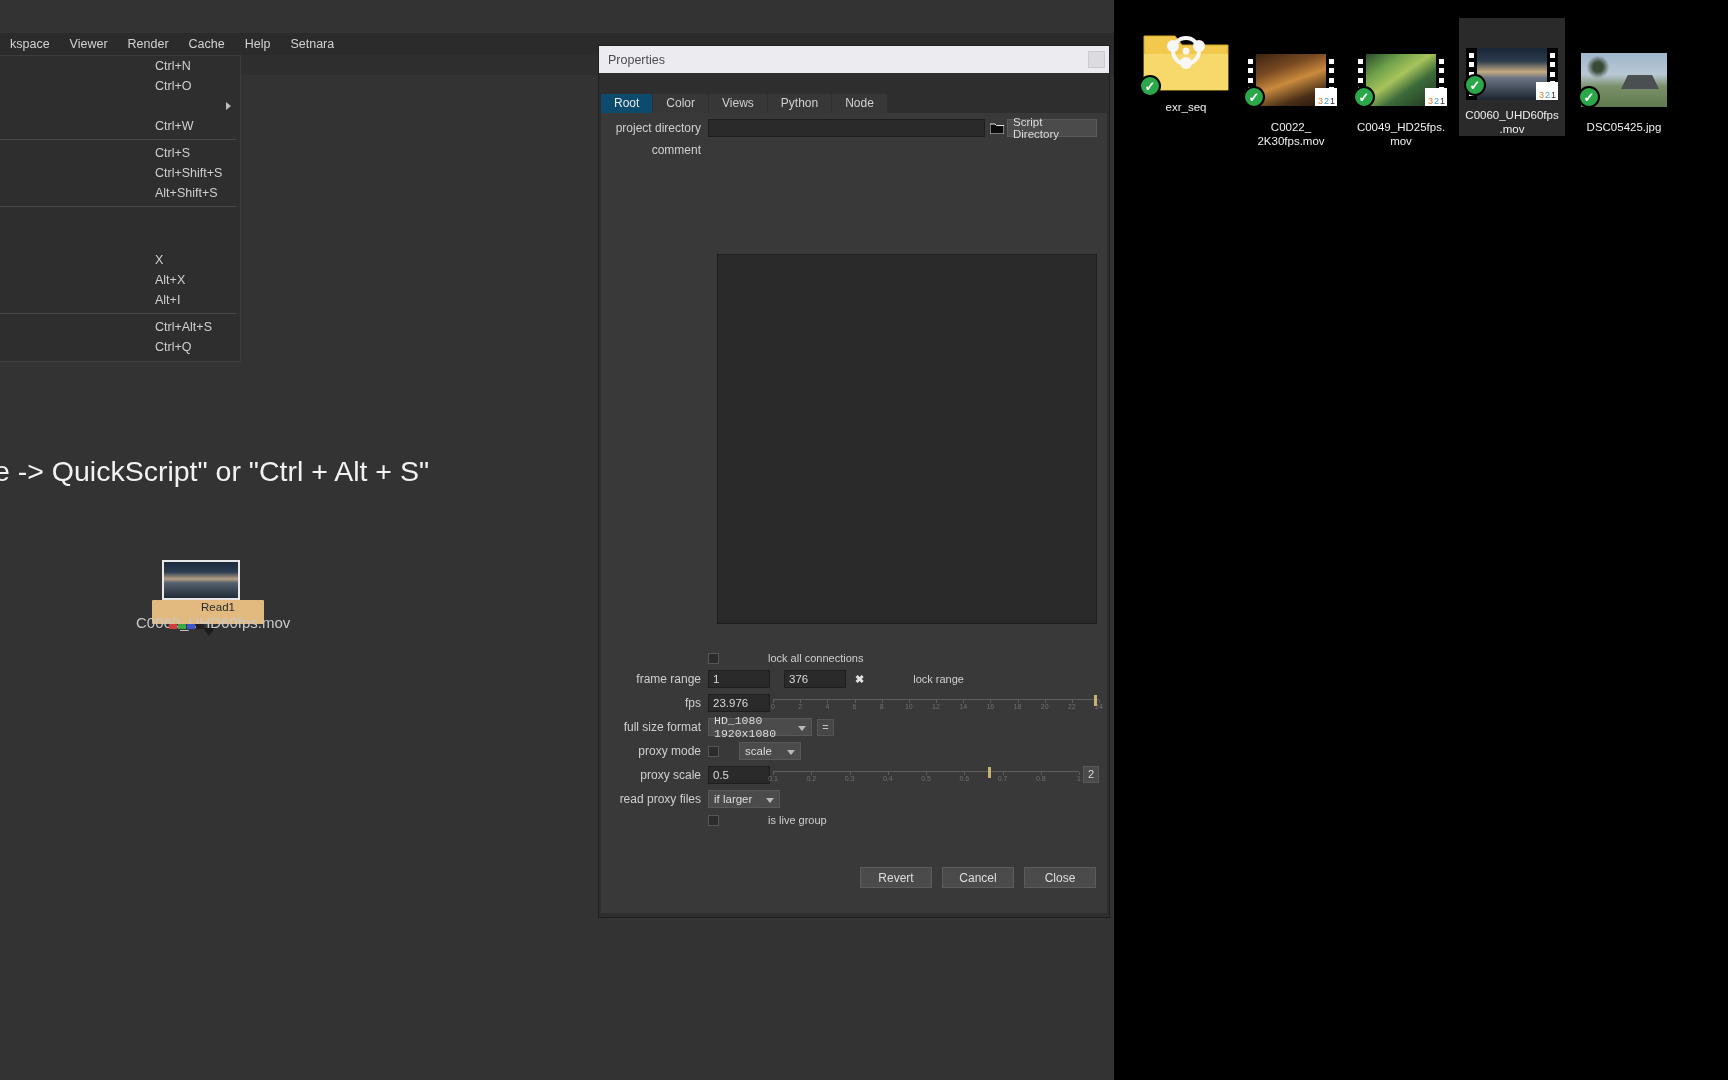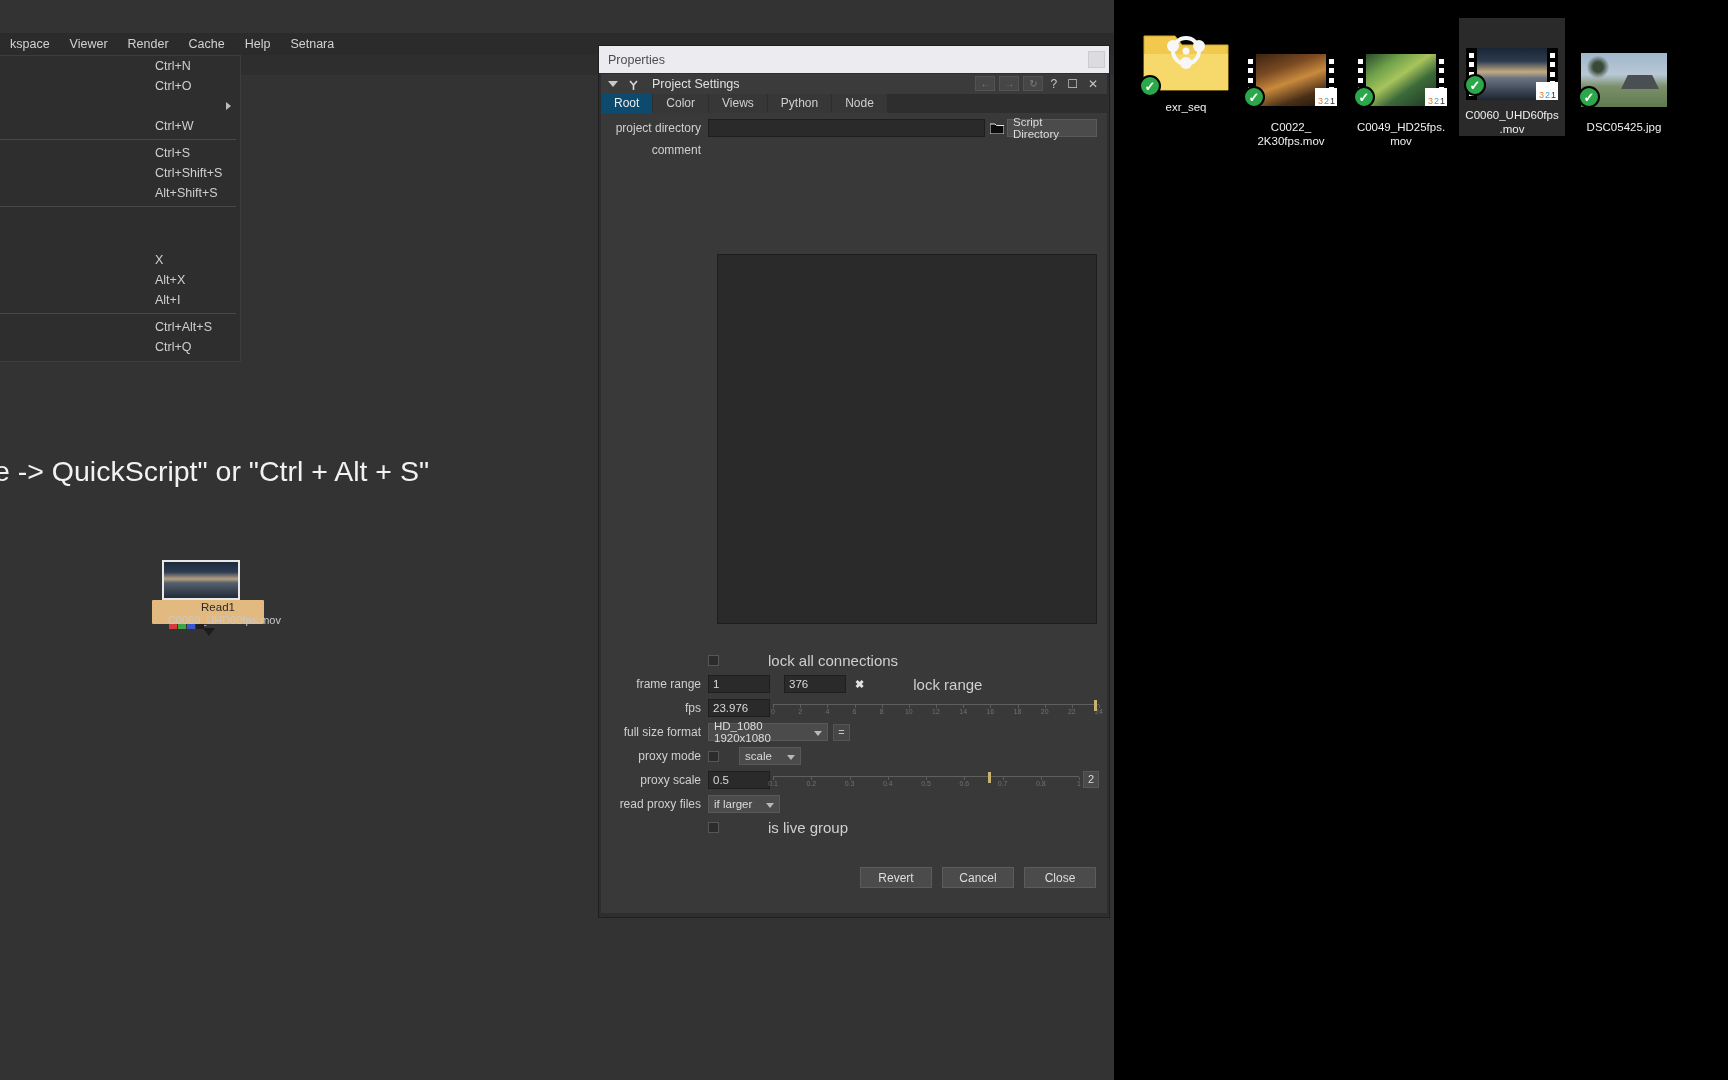--- a/index.html
+++ b/index.html
@@ -84,22 +84,22 @@
   }
   .read-body {
     position: absolute; left: 0; top: 40px; width: 112px; height: 24px;
     background: #e2b97e; border-radius: 1px;
   }
   .read-name {
     position: absolute; left: 0; top: 41px; width: 132px; text-align: center;
     font-size: 11.5px; color: #2b2b2b;
   }
   .read-file {
-    position: absolute; left: -16px; top: 54px; width: 145px; text-align: right;
-    font-size: 11px; color: #c9c9c9; white-space: nowrap;
+    position: absolute; left: -16px; top: 54px; width: 145px; text-align: left;
+    font-size: 15px; color: #c9c9c9; white-space: nowrap;
   }
   .read-chips { position: absolute; left: 17px; top: 64px; display: flex; gap: 1px; }
   .chip { width: 8px; height: 5px; }
   .read-arrow {
     position: absolute; left: 51px; top: 68px; width: 0; height: 0;
     border-left: 6px solid transparent; border-right: 6px solid transparent; border-top: 8px solid #1c1c1c;
   }
 
   
   .props-win {
@@ -157,21 +157,21 @@
     background: #4b4b4b; border: 1px solid #5a5a5a; height: 18px; font-size: 11.5px;
     color: #dcdcdc; padding: 0 5px; display: flex; align-items: center;
   }
   .comment-box {
     position: absolute; left: 116px; top: 141px; width: 380px; height: 370px;
     background: #2a2a2a; border: 1px solid #1e1e1e;
   }
   .checkbox {
     width: 11px; height: 11px; background: #2c2c2c; border: 1px solid #565656; flex: none;
   }
-  .cb-label { font-size: 15px; color: #cfcfcf; margin-left: 7px; padding-left: 42px; }
+  .cb-label { font-size: 11px; color: #cfcfcf; margin-left: 7px; padding-left: 42px; }
   .x-mark { font-size: 11px; color: #e2e2e2; font-weight: bold; margin-left: 2px; }
 
   .slider { position: relative; height: 17px; flex: 1; margin-left: 3px; }
   .slider .axis { position: absolute; left: 0; right: 0; top: 4px; height: 1px; background: #5f5f5f; }
   .slider .tickrow { position: absolute; left: 0; right: 0; top: 5px; height: 11px; }
   .slider .tick { position: absolute; top: 0; width: 1px; height: 3px; background: #5d5d5d; }
   .slider .ticklabel { position: absolute; top: 3px; font-size: 7px; color: #707070; transform: translateX(-50%); }
   .slider .handle { position: absolute; top: 0px; width: 3px; height: 11px; background: #c8b273; }
   .slider-end {
     position: absolute; right: 0; top: -1px; background: #4a4a4a; border: 1px solid #585858;
@@ -326,38 +326,20 @@
       </div>
     </div>
 
     <div class="props-win">
 
       <div class="props-titlebar">
         <span class="props-title">Properties</span>
         <div class="ghost-btn"></div>
       </div>
 
-      <div class="node-header">
-        <div class="nh-caret"></div>
-        <div class="nh-icon">
-          <svg width="13" height="13" viewBox="0 0 13 13">
-            <path d="M3 2 L6.5 6 L10 2" stroke="#d8d8d8" stroke-width="1.6" fill="none"></path>
-            <line x1="6.5" y1="6" x2="6.5" y2="11" stroke="#d8d8d8" stroke-width="1.6"></line>
-          </svg>
-        </div>
-        <span class="nh-title">Project Settings</span>
-        <div class="nh-right">
-          <div class="nh-sqbtn">←</div>
-          <div class="nh-sqbtn">→</div>
-          <div class="nh-sqbtn">↻</div>
-          <span class="nh-gly">?</span>
-          <span class="nh-gly">☐</span>
-          <span class="nh-gly">✕</span>
-        </div>
-      </div>
 
       <div class="tabs">
         <div class="tab active">Root</div>
         <div class="tab">Color</div>
         <div class="tab">Views</div>
         <div class="tab">Python</div>
         <div class="tab">Node</div>
       </div>
 
       <div class="props-body">
@@ -427,21 +409,21 @@
                   <div class="ticklabel" style="left: 91.6667%;">22</div>
                   <div class="tick" style="left: 100%;"></div>
                   <div class="ticklabel" style="left: 100%;">24</div>
                 </div>
               <div class="handle" style="left:98.6%"></div>
             </div>
           </div>
 
           <div class="row">
             <span class="row-label">full size format</span>
-            <div class="dropdn" style="width:120px;">HD_1080 1920x1080</div>
+            <div class="dropdn" style="width:104px;font-family:Liberation Mono, monospace;">HD_1080 1920x1080</div>
             <div class="eq-btn" style="margin-left:5px;">=</div>
           </div>
 
           <div class="row">
             <span class="row-label">proxy mode</span>
             <div class="checkbox"></div>
             <div class="dropdn" style="width:62px;margin-left:20px;">scale</div>
           </div>
 
           <div class="row">

